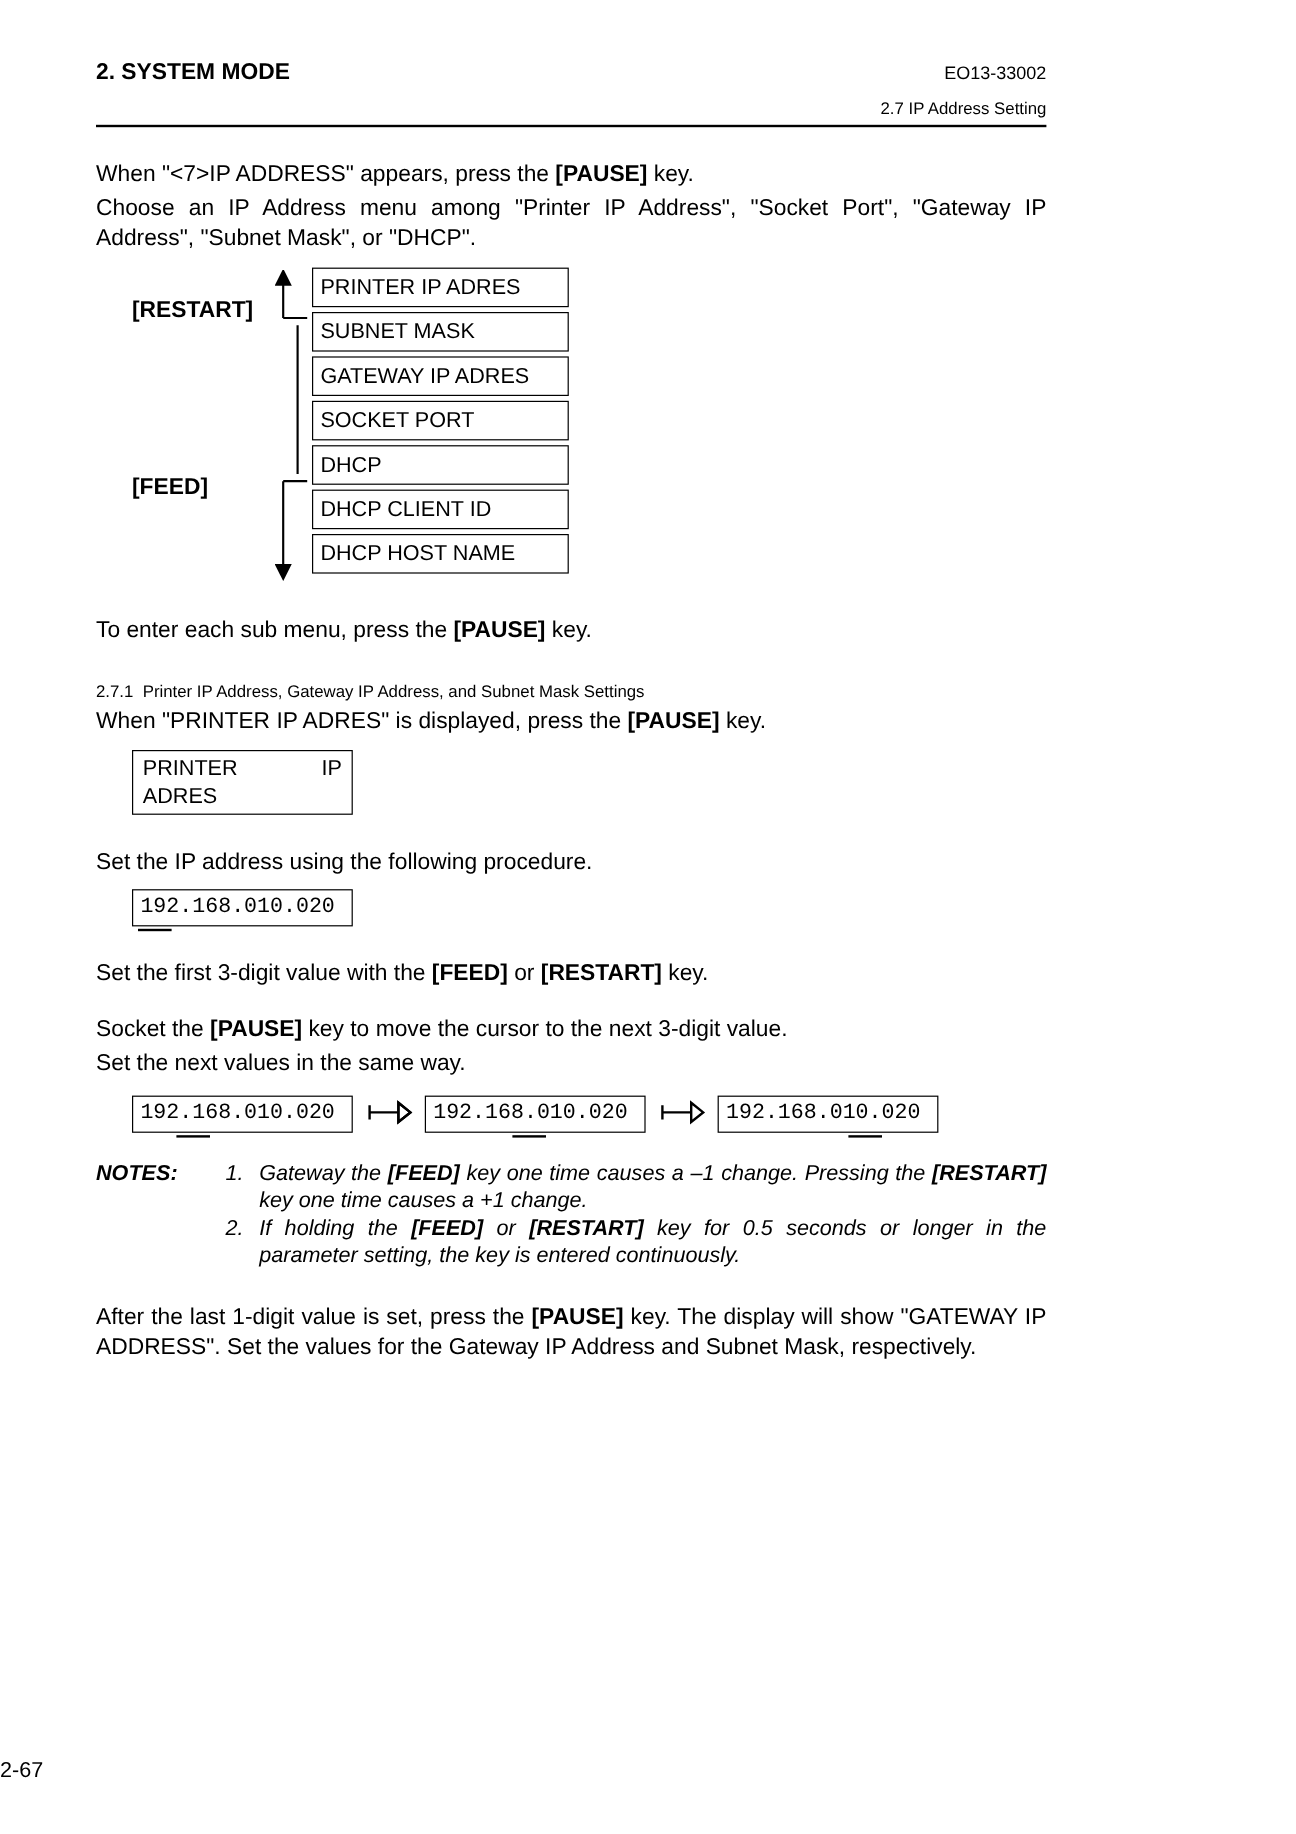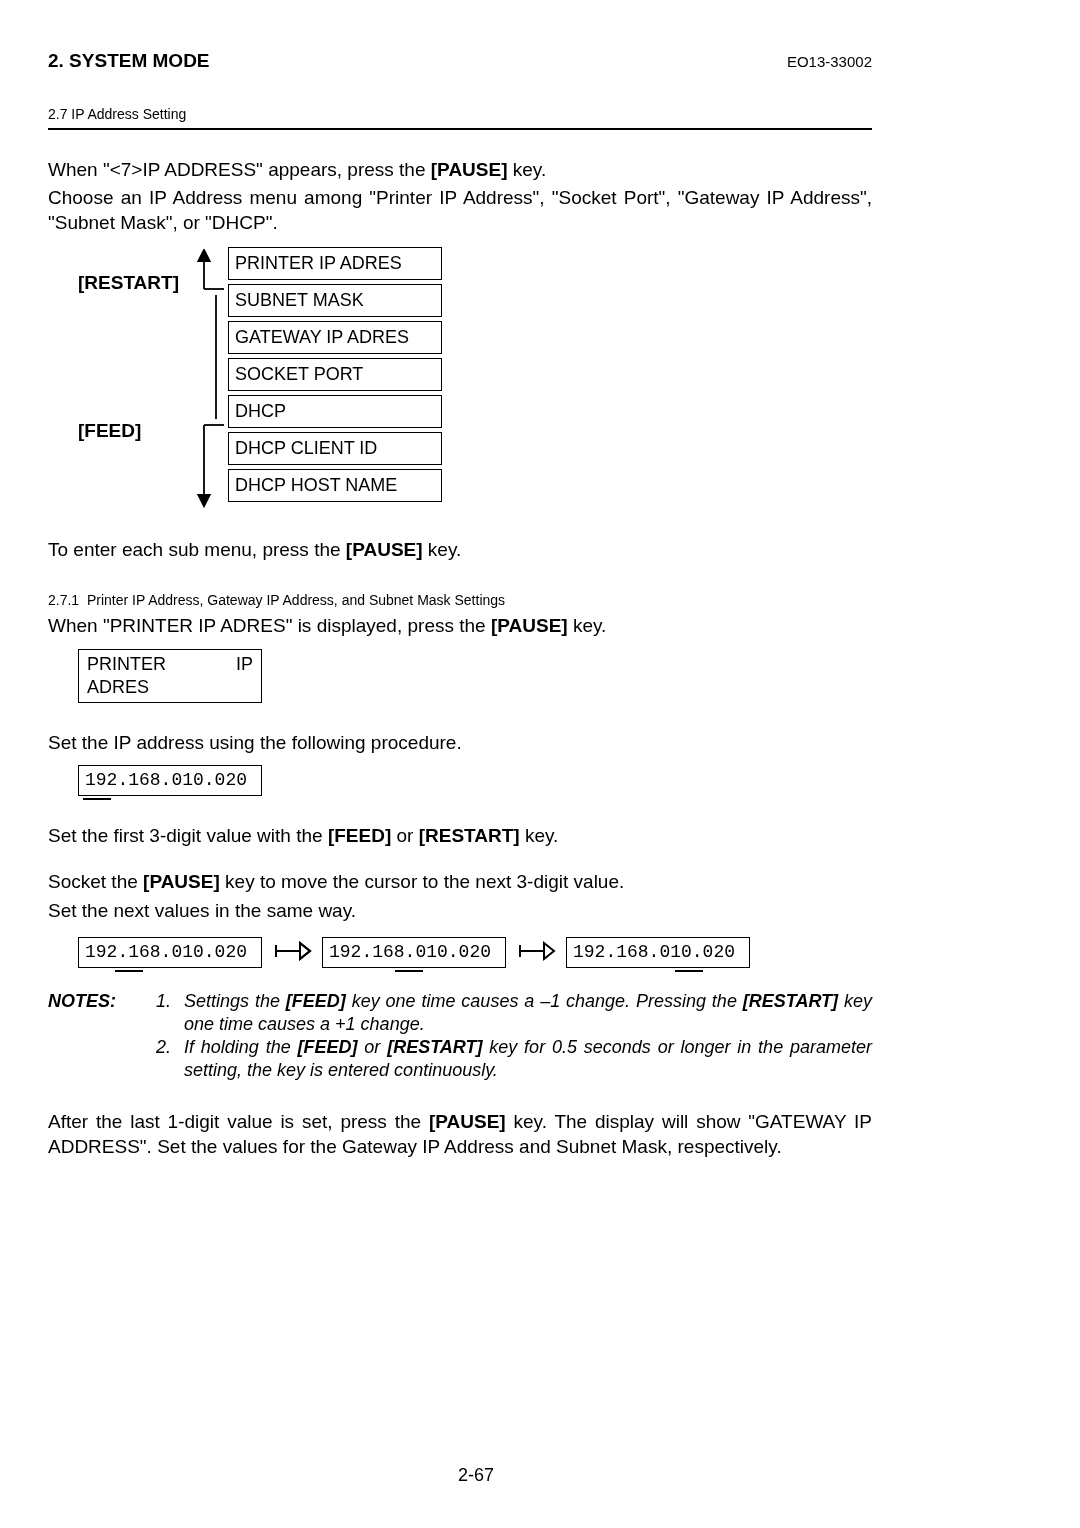--- a/index.html
+++ b/index.html
@@ -8,35 +8,35 @@
     padding: 0;
     width: 1080px;
     background: #fff;
     font-family: Arial, Helvetica, sans-serif;
     color: #000;
   }
   .page {
     width: 952px;
     min-height: 1528px;
     box-sizing: border-box;
-    padding: 50px 80px 40px 48px;
+    padding: 50px 80px 40px 80px;
     position: relative;
   }
   .header-row {
     display: flex;
     justify-content: space-between;
     align-items: baseline;
     font-size: 19px;
   }
   .chapter { font-weight: bold; }
   .docnum { font-size: 15px; }
   .subhead-row {
-    text-align: left;
+    text-align: right;
     font-size: 14px;
-    margin-top: 34px;
+    margin-top: 10px;
   }
   .rule {
     border: none;
     border-top: 2.5px solid #000;
     margin: 6px 0 28px 0;
   }
   .body {
     font-size: 19px;
     line-height: 1.28;
     text-align: justify;
@@ -129,21 +129,20 @@
   .note-row { display: flex; }
   .note-num { width: 28px; flex-shrink: 0; }
   .note-body-col { flex: 1; }
   .note-lead { width: 108px; flex-shrink: 0; }
 
   .footer {
     position: absolute;
     bottom: 42px;
     left: 0;
     width: 100%;
-    text-align: center;
     font-size: 18px;
   }
 </style>
 </head>
 <body>
 
 <div class="page">
 
   <div class="header-row">
     <span class="chapter">2. SYSTEM MODE</span>
@@ -251,21 +250,21 @@
         <span>192.168.010.020</span>
         <span class="underline-mark" style="left:108px"></span>
       </div>
     </div>
 
     <div class="notes-block">
       <div class="note-row">
         <div class="note-lead"><span class="lbl">NOTES:</span></div>
         <div class="note-num">1.</div>
         <div class="note-body-col">
-          <span>Settings the </span><b>[FEED]</b><span> key one time causes a –1 change.  Pressing the </span><b>[RESTART]</b><span> key one time causes a +1 change.</span>
+          <span>Gateway the </span><b>[FEED]</b><span> key one time causes a –1 change.  Pressing the </span><b>[RESTART]</b><span> key one time causes a +1 change.</span>
         </div>
       </div>
       <div class="note-row">
         <div class="note-lead"></div>
         <div class="note-num">2.</div>
         <div class="note-body-col">
           <span>If holding the </span><b>[FEED]</b><span> or </span><b>[RESTART]</b><span> key for 0.5 seconds or longer in the parameter setting, the key is entered continuously.</span>
         </div>
       </div>
     </div>

